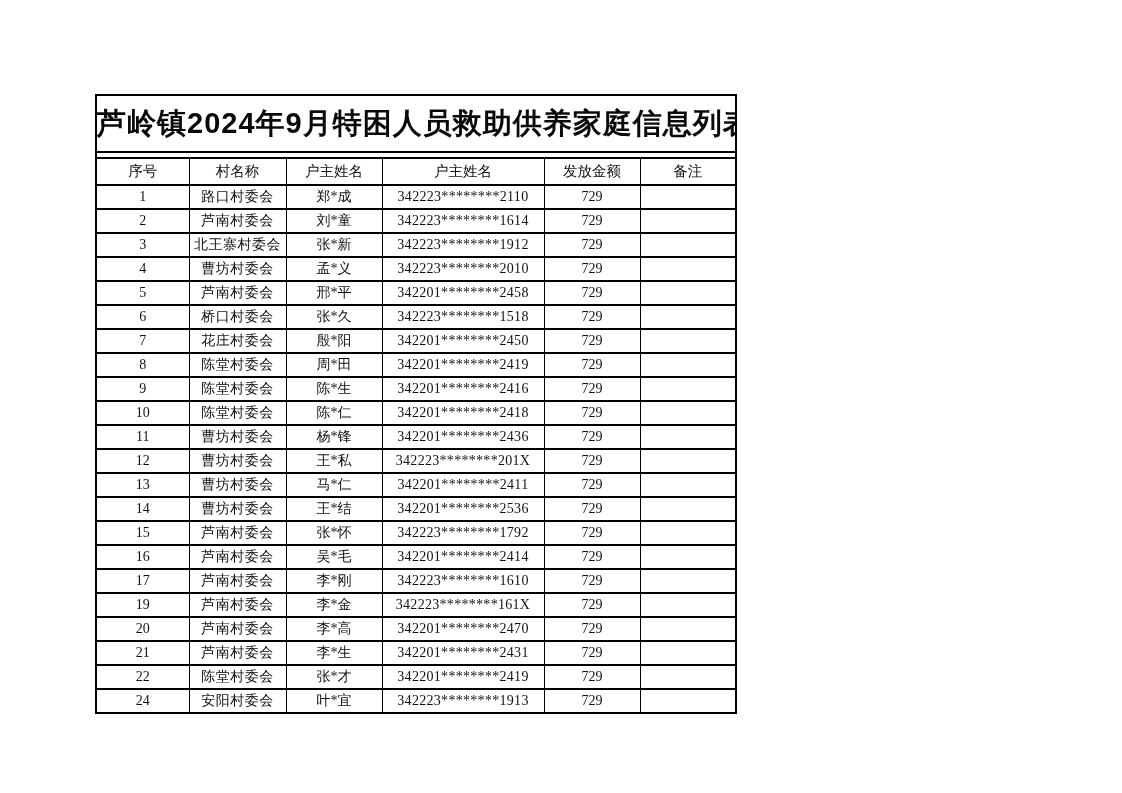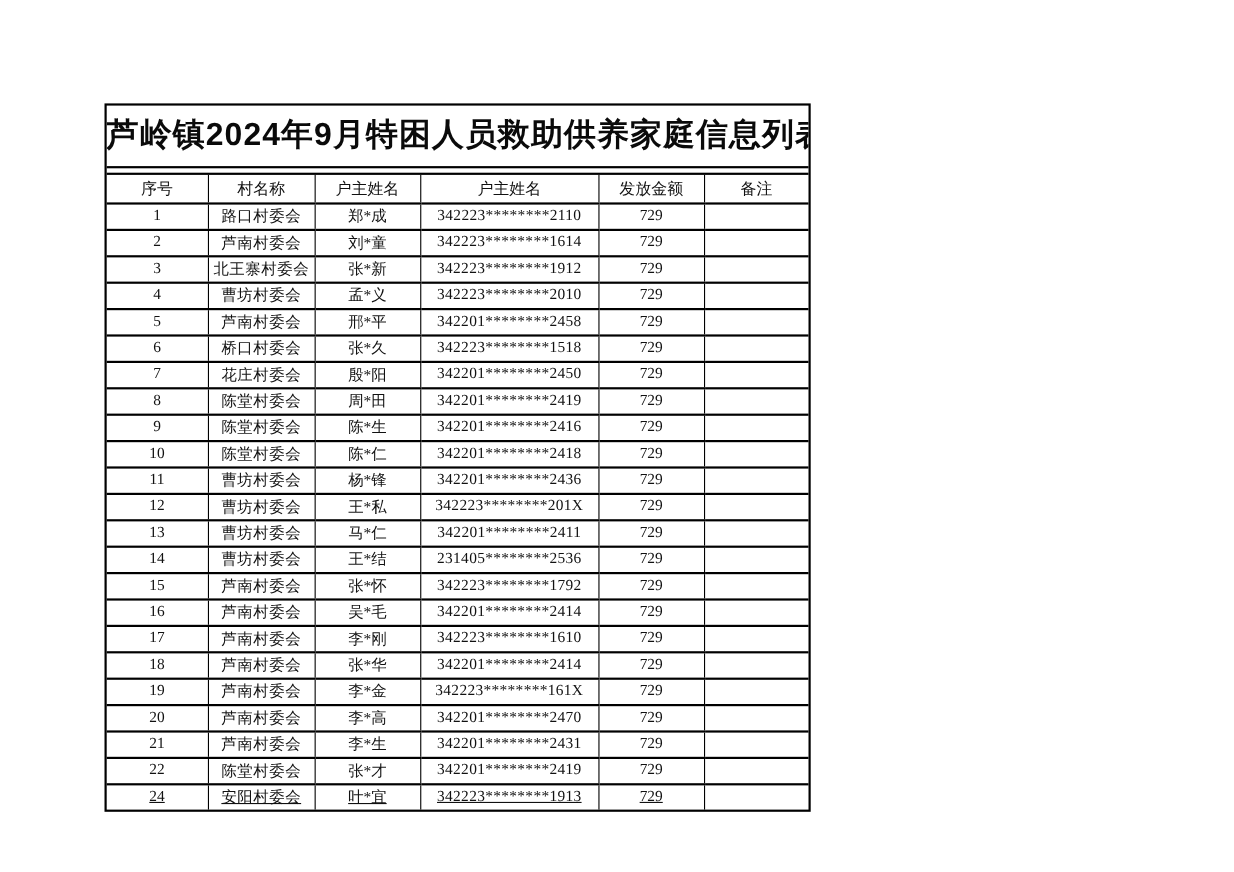--- a/index.html
+++ b/index.html
@@ -56,21 +56,21 @@
     vertical-align: middle;
     padding: 0;
     overflow: hidden;
     white-space: nowrap;
   }
   table.data th:first-child,
   table.data td:first-child { border-left: none; }
   table.data th:last-child,
   table.data td:last-child { border-right: none; }
   table.data thead th { border-top: none; }
-  table.data tbody tr:last-child td { border-bottom: none; text-decoration: underline; }
+  table.data tbody tr:last-child td { border-bottom: none; }
   table.data th {
     height: 25px;
     font-weight: normal;
     font-size: 14.5px;
   }
   table.data td {
     height: 22px;
     font-size: 14px;
   }
   td.col-0 { font-size: 14px; }
@@ -206,21 +206,21 @@
           <td class="col-1">曹坊村委会</td>
           <td class="col-2">马*仁</td>
           <td class="col-3">342201********2411</td>
           <td class="col-4">729</td>
           <td class="col-5"></td>
         </tr>
         <tr>
           <td class="col-0">14</td>
           <td class="col-1">曹坊村委会</td>
           <td class="col-2">王*结</td>
-          <td class="col-3">231405********2536</td>
+          <td class="col-3">342201********2536</td>
           <td class="col-4">729</td>
           <td class="col-5"></td>
         </tr>
         <tr>
           <td class="col-0">15</td>
           <td class="col-1">芦南村委会</td>
           <td class="col-2">张*怀</td>
           <td class="col-3">342223********1792</td>
           <td class="col-4">729</td>
           <td class="col-5"></td>
@@ -231,28 +231,20 @@
           <td class="col-2">吴*毛</td>
           <td class="col-3">342201********2414</td>
           <td class="col-4">729</td>
           <td class="col-5"></td>
         </tr>
         <tr>
           <td class="col-0">17</td>
           <td class="col-1">芦南村委会</td>
           <td class="col-2">李*刚</td>
           <td class="col-3">342223********1610</td>
-          <td class="col-4">729</td>
-          <td class="col-5"></td>
-        </tr>
-        <tr>
-          <td class="col-0">18</td>
-          <td class="col-1">芦南村委会</td>
-          <td class="col-2">张*华</td>
-          <td class="col-3">342201********2414</td>
           <td class="col-4">729</td>
           <td class="col-5"></td>
         </tr>
         <tr>
           <td class="col-0">19</td>
           <td class="col-1">芦南村委会</td>
           <td class="col-2">李*金</td>
           <td class="col-3">342223********161X</td>
           <td class="col-4">729</td>
           <td class="col-5"></td>

